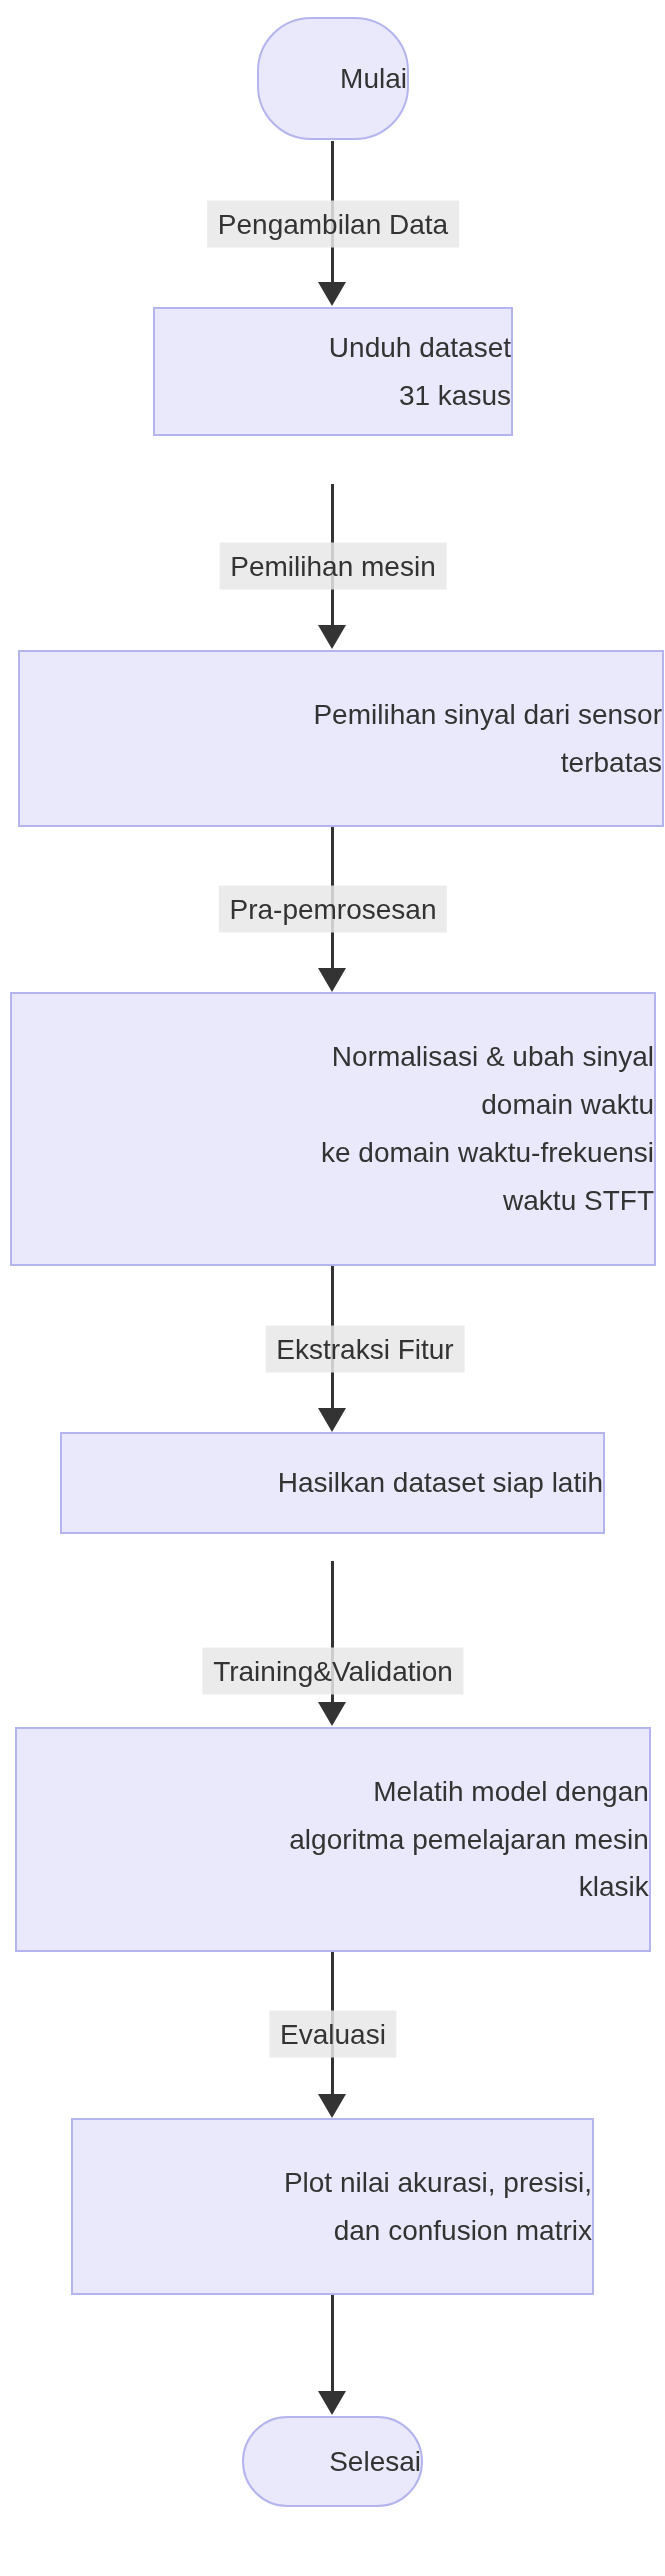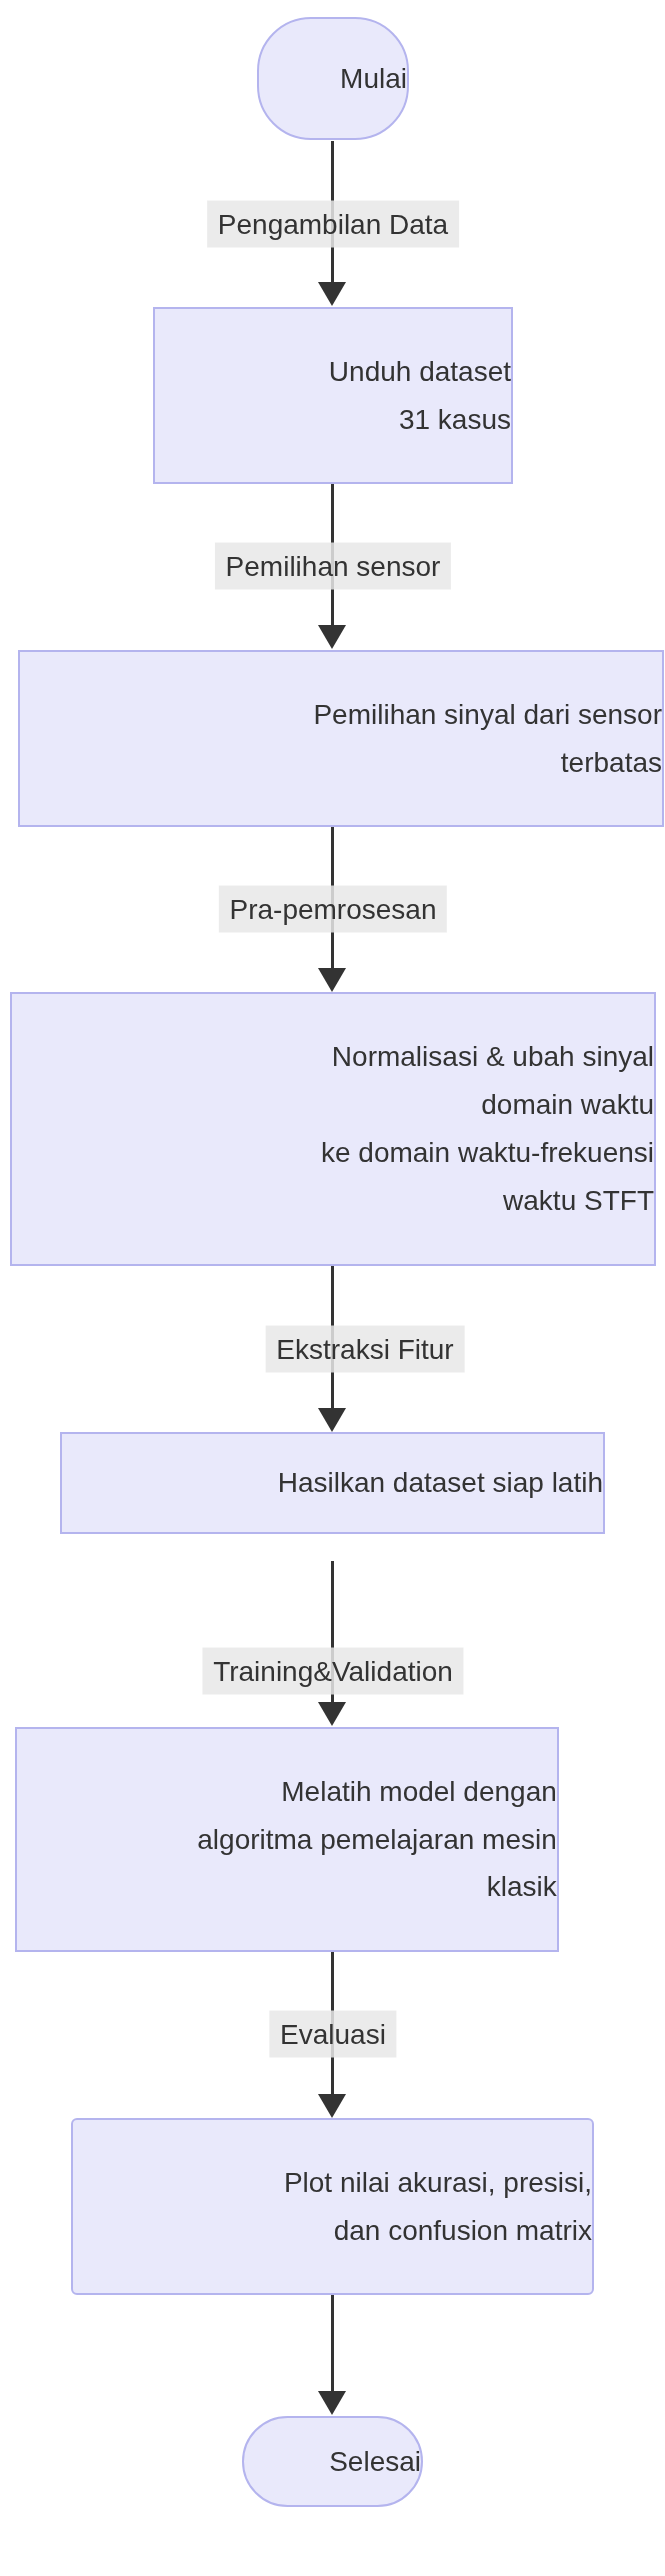--- a/index.html
+++ b/index.html
@@ -61,28 +61,28 @@
 <div class="canvas">
 
   <div class="node stadium" style="left:257px; top:17.4px; width:152px; height:123px;">
     <span class="tline">Mulai</span>
   </div>
 
   <div class="edge-line" style="top:141px; height:145px;"></div>
   <div class="arrowhead" style="top:282px;"></div>
   <div class="edge-label" style="top:224px;">Pengambilan Data</div>
 
-  <div class="node" style="left:153px; top:307px; width:360px; height:177px;">
+  <div class="node" style="left:153px; top:307px; width:360px; height:129px;">
     <span class="tline">Unduh dataset</span>
     <span class="tline">31 kasus</span>
   </div>
 
   <div class="edge-line" style="top:484px; height:143px;"></div>
   <div class="arrowhead" style="top:625px;"></div>
-  <div class="edge-label" style="top:566px;">Pemilihan sensor</div>
+  <div class="edge-label" style="top:566px;">Pemilihan mesin</div>
 
   <div class="node" style="left:10px; top:650px; width:646px; height:177px;margin-left:8px;">
     <span class="tline">Pemilihan sinyal dari sensor</span>
     <span class="tline">terbatas</span>
   </div>
 
   <div class="edge-line" style="top:827px; height:143px;"></div>
   <div class="arrowhead" style="top:968px;"></div>
   <div class="edge-label" style="top:909px;">Pra-pemrosesan</div>
 
@@ -98,31 +98,31 @@
   <div class="edge-label" style="top:1349px;margin-left:32px;">Ekstraksi Fitur</div>
 
   <div class="node" style="left:60px; top:1432px; width:545px; height:102px;">
     <span class="tline">Hasilkan dataset siap latih</span>
   </div>
 
   <div class="edge-line" style="top:1561px; height:143px;"></div>
   <div class="arrowhead" style="top:1702px;"></div>
   <div class="edge-label" style="top:1643px;margin-top:28px;">Training&amp;Validation</div>
 
-  <div class="node" style="left:14.8px; top:1727px; width:544px; height:225px;">
+  <div class="node" style="left:14.8px; top:1727px; width:636px; height:225px;">
     <span class="tline">Melatih model dengan</span>
     <span class="tline">algoritma pemelajaran mesin</span>
     <span class="tline">klasik</span>
   </div>
 
   <div class="edge-line" style="top:1952px; height:143px;"></div>
   <div class="arrowhead" style="top:2094px;"></div>
   <div class="edge-label" style="top:2034px;">Evaluasi</div>
 
-  <div class="node" style="left:71px; top:2118px; width:523px; height:177px;border-radius:6px;">
+  <div class="node" style="left:71px; top:2118px; width:523px; height:177px;">
     <span class="tline">Plot nilai akurasi, presisi,</span>
     <span class="tline">dan confusion matrix</span>
   </div>
 
   <div class="edge-line" style="top:2295px; height:98px;"></div>
   <div class="arrowhead" style="top:2391px;"></div>
 
   <div class="node stadium" style="left:242px; top:2416px; width:181px; height:91px;">
     <span class="tline">Selesai</span>
   </div>

